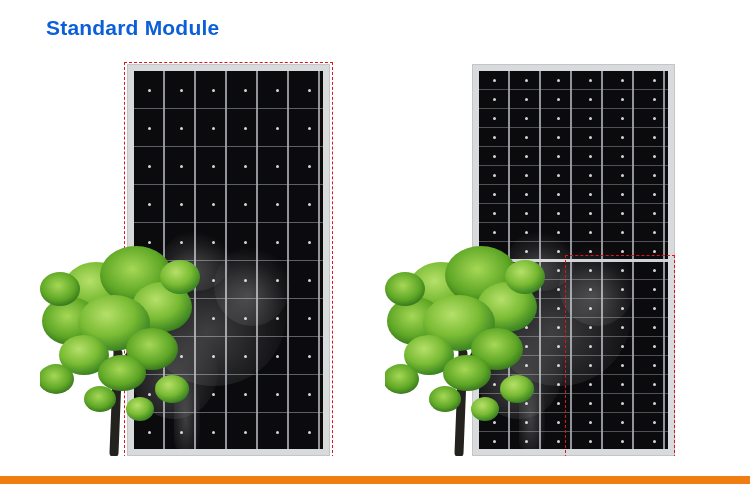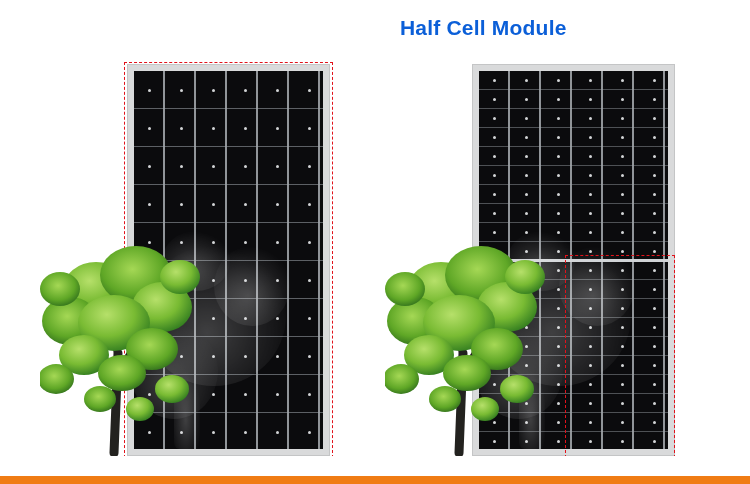--- a/index.html
+++ b/index.html
@@ -92,21 +92,21 @@
   #bottom-strip{
     position:absolute;left:0;bottom:8px;width:750px;height:20px;
     background:#ffffff;
   }
 </style>
 </head>
 <body>
 
 <div class="stage">
 
-  <div class="title" id="title-right">Half Cell Module</div>
+  <div class="title" id="title-left">Standard Module</div>
 
   <div class="panel" id="panel-left">
     <div class="glass">
       <div class="vlines"></div>
       <div class="hlines"></div>
       <div class="dots" id="dots-left">
           <div class="dot" style="left: 14.4167px; top: 17.5px;"></div>
           <div class="dot" style="left: 14.4167px; top: 55.5px;"></div>
           <div class="dot" style="left: 14.4167px; top: 93.5px;"></div>
           <div class="dot" style="left: 14.4167px; top: 131.5px;"></div>

